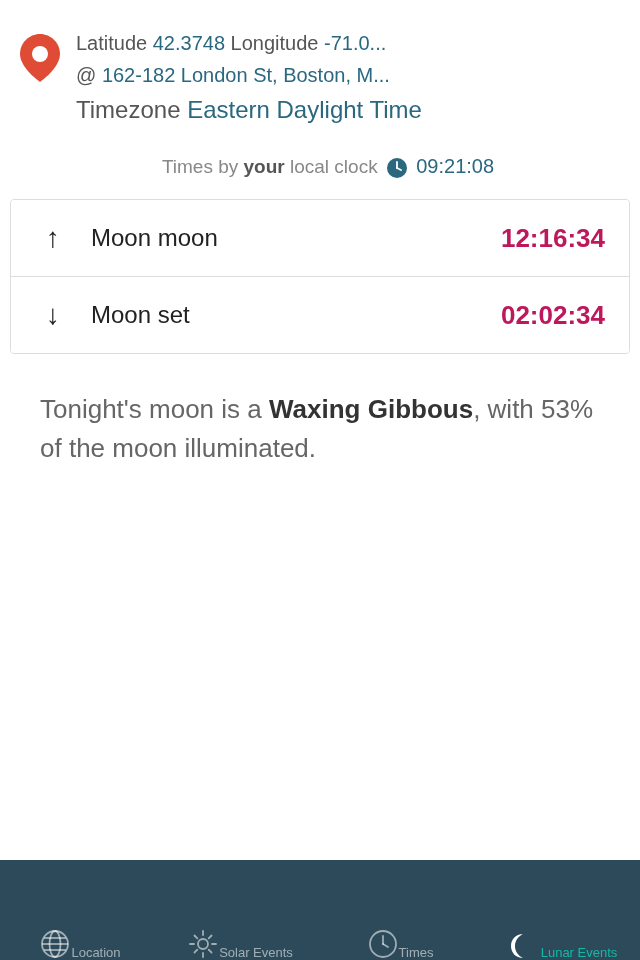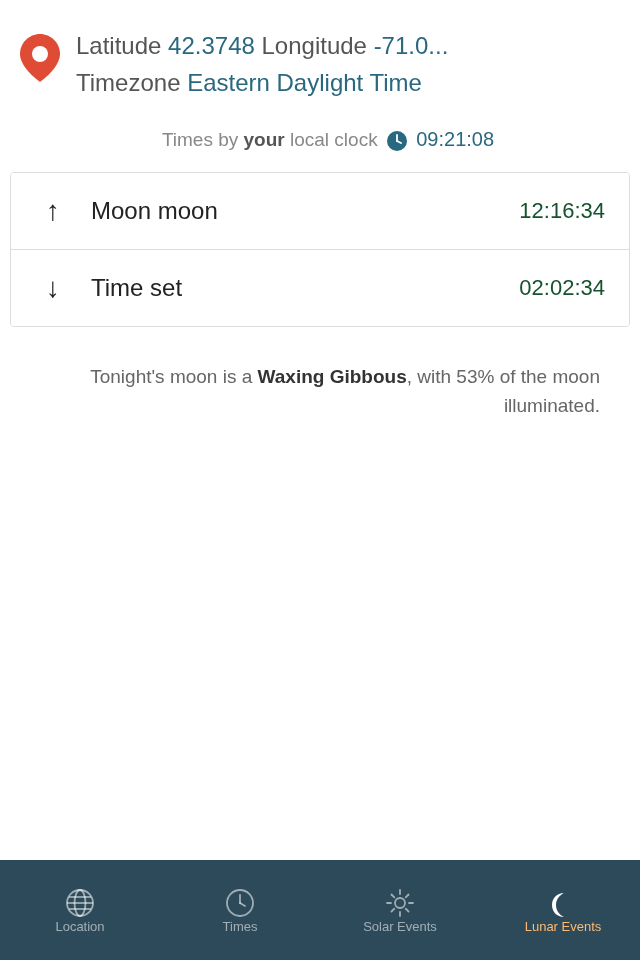--- a/index.html
+++ b/index.html
@@ -40,21 +40,21 @@
       height: 48px;
     }
 
     .location-info {
       display: flex;
       flex-direction: column;
       gap: 6px;
     }
 
     .lat-lon-row {
-      font-size: 24px;
+      font-size: 20px;
       color: #555;
       line-height: 1.3;
     }
 
     .lat-lon-row .value {
       color: #2a6880;
       font-weight: 500;
     }
 
     .address-row {
@@ -137,29 +137,29 @@
     }
 
     .event-label {
       flex: 1;
       font-size: 24px;
       color: #222;
       font-weight: 400;
     }
 
     .event-time {
-      font-size: 22px;
-      color: #14532d;
-      font-weight: 400;
+      font-size: 26px;
+      color: #be185d;
+      font-weight: 700;
     }
 
     
     .moon-description {
-      text-align: right;
-      font-size: 19px;
+      text-align: left;
+      font-size: 26px;
       color: #666;
       padding: 36px 40px 20px 40px;
       line-height: 1.5;
     }
 
     .moon-description .phase {
       font-weight: 700;
       color: #333;
     }
 
@@ -172,22 +172,22 @@
       background: #2d4a5a;
       display: flex;
       flex-direction: row;
       align-items: stretch;
       flex-shrink: 0;
     }
 
     .tab-item {
       flex: 1;
       display: flex;
-      flex-direction: column;
-      align-items: center;
+      flex-direction: row;
+      align-items: flex-end;
       justify-content: center;
       cursor: pointer;
     }
 
     .tab-item .tab-icon {
       width: 32px;
       height: 32px;
       color: rgba(255,255,255,0.55);
       display: flex;
       align-items: center;
@@ -197,21 +197,21 @@
     .tab-item.active .tab-icon {
       color: #fff;
     }
 
     .tab-item .tab-label {
       font-size: 13px;
       color: rgba(255,255,255,0.55);
     }
 
     .tab-item.active .tab-label {
-      color: #fdba74;
+      color: #14b8a6;
       margin-left: 6px;
     }
 
     
     svg { display: block; }
   </style>
 </head>
 <body>
 
 <div class="main-content">
@@ -226,20 +226,25 @@
     <div class="location-info">
       <div class="lat-lon-row">
         <span>Latitude</span>
         <span> </span>
         <span class="value">42.3748</span>
         <span>    </span>
         <span>Longitude</span>
         <span> </span>
         <span class="value">-71.0...</span>
       </div>
+      <div class="address-row">
+        <span>@</span>
+        <span>  </span>
+        <span class="addr-value">162-182 London St, Boston, M...</span>
+      </div>
       <div class="timezone-row">
         <span>Timezone</span>
         <span> </span>
         <span class="tz-value">Eastern Daylight Time</span>
       </div>
     </div>
   </div>
 
   <div class="current-time-row">
     <span>Times by </span><span class="your">your</span><span> local clock</span>
@@ -254,21 +259,21 @@
   </div>
 
   <div class="moon-events">
     <div class="moon-event-row">
       <div class="event-arrow">↑</div>
       <div class="event-label">Moon moon</div>
       <div class="event-time">12:16:34</div>
     </div>
     <div class="moon-event-row">
       <div class="event-arrow">↓</div>
-      <div class="event-label">Time set</div>
+      <div class="event-label">Moon set</div>
       <div class="event-time">02:02:34</div>
     </div>
   </div>
 
   <div class="moon-description">
     <span>Tonight's moon is a </span><span class="phase">Waxing Gibbous</span><span>, with 53% of the moon illuminated.</span>
   </div>
 
   <div class="spacer"></div>
 </div>
@@ -279,50 +284,50 @@
     <div class="tab-icon">
       <svg viewBox="0 0 32 32" width="32" height="32" xmlns="http://www.w3.org/2000/svg">
         <circle cx="16" cy="16" r="13" fill="none" stroke="rgba(255,255,255,0.55)" stroke-width="1.8"></circle>
         <ellipse cx="16" cy="16" rx="5.5" ry="13" fill="none" stroke="rgba(255,255,255,0.55)" stroke-width="1.8"></ellipse>
         <line x1="3" y1="16" x2="29" y2="16" stroke="rgba(255,255,255,0.55)" stroke-width="1.8"></line>
         <line x1="5" y1="10" x2="27" y2="10" stroke="rgba(255,255,255,0.55)" stroke-width="1.8"></line>
         <line x1="5" y1="22" x2="27" y2="22" stroke="rgba(255,255,255,0.55)" stroke-width="1.8"></line>
       </svg>
     </div>
     <span class="tab-label">Location</span>
-  </div>
-
-  <div class="tab-item">
-    <div class="tab-icon">
-      <svg viewBox="0 0 32 32" width="32" height="32" xmlns="http://www.w3.org/2000/svg">
-        <circle cx="16" cy="16" r="13" fill="none" stroke="rgba(255,255,255,0.55)" stroke-width="1.8"></circle>
-        <line x1="16" y1="16" x2="16" y2="8" stroke="rgba(255,255,255,0.55)" stroke-width="1.8" stroke-linecap="round"></line>
-        <line x1="16" y1="16" x2="21" y2="19" stroke="rgba(255,255,255,0.55)" stroke-width="1.8" stroke-linecap="round"></line>
-      </svg>
-    </div>
-    <span class="tab-label">Times</span>
   </div>
 
   <div class="tab-item">
     <div class="tab-icon">
       <svg viewBox="0 0 32 32" width="32" height="32" xmlns="http://www.w3.org/2000/svg">
         <circle cx="16" cy="16" r="5" fill="none" stroke="rgba(255,255,255,0.55)" stroke-width="1.8"></circle>
         <line x1="16" y1="3" x2="16" y2="7" stroke="rgba(255,255,255,0.55)" stroke-width="1.8" stroke-linecap="round"></line>
         <line x1="16" y1="25" x2="16" y2="29" stroke="rgba(255,255,255,0.55)" stroke-width="1.8" stroke-linecap="round"></line>
         <line x1="3" y1="16" x2="7" y2="16" stroke="rgba(255,255,255,0.55)" stroke-width="1.8" stroke-linecap="round"></line>
         <line x1="25" y1="16" x2="29" y2="16" stroke="rgba(255,255,255,0.55)" stroke-width="1.8" stroke-linecap="round"></line>
         <line x1="7.5" y1="7.5" x2="10.3" y2="10.3" stroke="rgba(255,255,255,0.55)" stroke-width="1.8" stroke-linecap="round"></line>
         <line x1="21.7" y1="21.7" x2="24.5" y2="24.5" stroke="rgba(255,255,255,0.55)" stroke-width="1.8" stroke-linecap="round"></line>
         <line x1="24.5" y1="7.5" x2="21.7" y2="10.3" stroke="rgba(255,255,255,0.55)" stroke-width="1.8" stroke-linecap="round"></line>
         <line x1="10.3" y1="21.7" x2="7.5" y2="24.5" stroke="rgba(255,255,255,0.55)" stroke-width="1.8" stroke-linecap="round"></line>
       </svg>
     </div>
     <span class="tab-label">Solar Events</span>
   </div>
 
+  <div class="tab-item">
+    <div class="tab-icon">
+      <svg viewBox="0 0 32 32" width="32" height="32" xmlns="http://www.w3.org/2000/svg">
+        <circle cx="16" cy="16" r="13" fill="none" stroke="rgba(255,255,255,0.55)" stroke-width="1.8"></circle>
+        <line x1="16" y1="16" x2="16" y2="8" stroke="rgba(255,255,255,0.55)" stroke-width="1.8" stroke-linecap="round"></line>
+        <line x1="16" y1="16" x2="21" y2="19" stroke="rgba(255,255,255,0.55)" stroke-width="1.8" stroke-linecap="round"></line>
+      </svg>
+    </div>
+    <span class="tab-label">Times</span>
+  </div>
+
   <div class="tab-item active">
     <div class="tab-icon">
       <svg viewBox="0 0 32 32" width="32" height="32" xmlns="http://www.w3.org/2000/svg">
         <path d="M20 6 C13 6 8 11 8 18 C8 25 13 30 20 30 C16 28 12 24 12 18 C12 12 16 8 20 6Z" fill="white"></path>
       </svg>
     </div>
     <span class="tab-label">Lunar Events</span>
   </div>
 </div>
 

